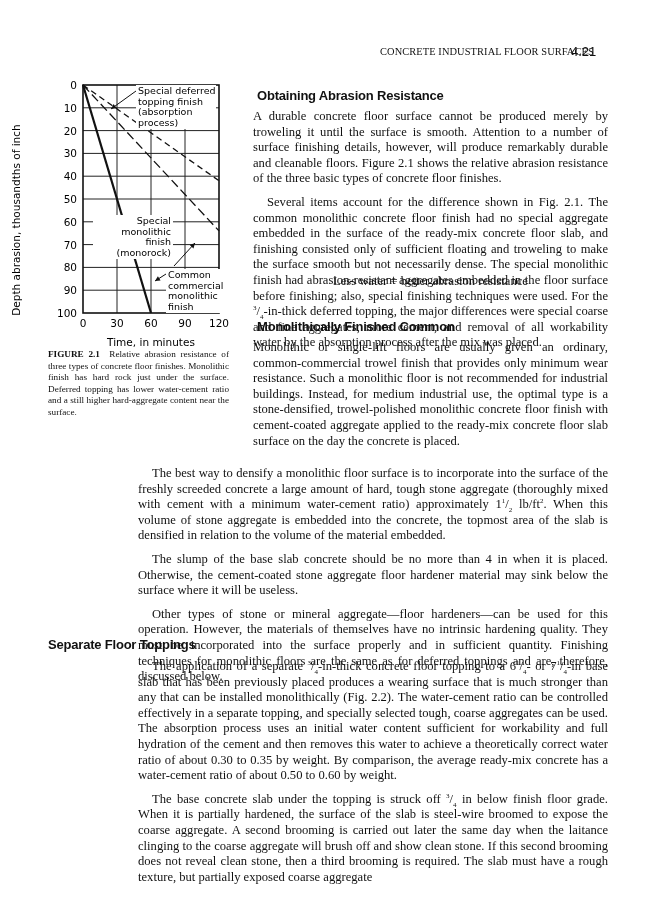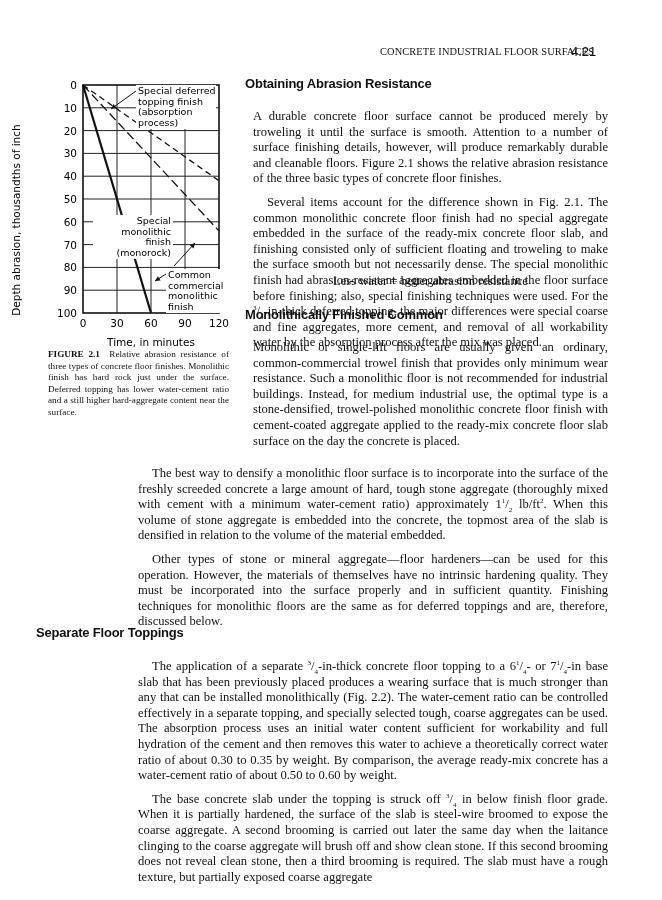--- a/index.html
+++ b/index.html
@@ -1,21 +1,21 @@
 <!DOCTYPE html>
 <html><head>
 <meta charset="utf-8">
 <style>
   html, body { margin:0; padding:0; background:#fff; }
   body { width:662px; height:900px; position:relative; overflow:hidden; color:#111;
          font-family:"Liberation Serif", serif; }
   .abs { position:absolute; }
   .running-head { top:46px; left:380px; width:240px; font-size:10.4px; letter-spacing:0.1px; white-space:nowrap;font-family:Liberation Serif, serif; }
   .page-num { top:44px; left:571px; font-family:"Liberation Sans", sans-serif; font-weight:normal; font-size:13px; }
-  h2 { margin:0; font-family:"Liberation Sans", sans-serif; font-weight:bold; font-size:13px; letter-spacing:-0.2px; }
+  h2 { margin:12px; font-family:"Liberation Sans", sans-serif; font-weight:bold; font-size:13px; letter-spacing:-0.2px; }
   .body-text { font-size:12.6px; line-height:15.6px; text-align:justify; }
   .body-text p { margin:8px; }
   .body-text p.indent { text-indent:14px; }
   .caption { top:349px; left:48px; width:181px; font-size:9.2px; line-height:11.5px; text-align:justify; }
   .caption b { font-weight:bold; }
   .center-eq { text-align:center; font-size:12.6px; }
   sup, sub { font-size:7px; line-height:0; }
   svg text { font-family:"DejaVu Sans", sans-serif; }
 </style>
 </head>
@@ -100,20 +100,21 @@
   <p class="indent"><span>Several items account for the difference shown in Fig. 2.1. The common monolithic concrete floor finish had no special aggregate embedded in the surface of the ready-mix concrete floor slab, and finishing consisted only of sufficient floating and troweling to make the surface smooth but not necessarily dense. The special monolithic finish had abrasion-resistant aggregates embedded in the floor surface before finishing; also, special finishing techniques were used. For the </span><sup>3</sup>/<sub>4</sub><span>-in-thick deferred topping, the major differences were special coarse and fine aggregates, more cement, and removal of all workability water by the absorption process after the mix was placed.</span></p>
 </div>
 <div class="abs center-eq" style="top:274px;left:245px;width:371px;">Less water = better abrasion resistance</div>
 
 <h2 class="abs" style="top:307px;left:245px;">Monolithically Finished Common</h2>
 <div class="abs body-text" style="top:332px;left:245px;width:371px;">
   <p>Monolithic or single-lift floors are usually given an ordinary, common-commercial trowel finish that provides only minimum wear resistance. Such a monolithic floor is not recommended for industrial buildings. Instead, for medium industrial use, the optimal type is a stone-densified, trowel-polished monolithic concrete floor finish with cement-coated aggregate applied to the ready-mix concrete floor slab surface on the day the concrete is placed.</p>
 </div>
 <div class="abs body-text" style="top:458px;left:130px;width:486px;">
   <p class="indent"><span>The best way to densify a monolithic floor surface is to incorporate into the surface of the freshly screeded concrete a large amount of hard, tough stone aggregate (thoroughly mixed with cement with a minimum water-cement ratio) approximately 1</span><sup>1</sup>/<sub>2</sub><span> lb/ft</span><sup>2</sup><span>. When this volume of stone aggregate is embedded into the concrete, the topmost area of the slab is densified in relation to the volume of the material embedded.</span></p>
+  <p class="indent">The slump of the base slab concrete should be no more than 4 in when it is placed. Otherwise, the cement-coated stone aggregate floor hardener material may sink below the surface where it will be useless.</p>
   <p class="indent">Other types of stone or mineral aggregate—floor hardeners—can be used for this operation. However, the materials of themselves have no intrinsic hardening quality. They must be incorporated into the surface properly and in sufficient quantity. Finishing techniques for monolithic floors are the same as for deferred toppings and are, therefore, discussed below.</p>
 </div>
 
 <h2 class="abs" style="top:625px;left:36px;text-align:right;">Separate Floor Toppings</h2>
 <div class="abs body-text" style="top:651px;left:130px;width:486px;">
   <p class="indent"><span>The application of a separate </span><sup>3</sup>/<sub>4</sub><span>-in-thick concrete floor topping to a 6</span><sup>1</sup>/<sub>4</sub><span>- or 7</span><sup>1</sup>/<sub>4</sub><span>-in base slab that has been previously placed produces a wearing surface that is much stronger than any that can be installed monolithically (Fig. 2.2). The water-cement ratio can be controlled effectively in a separate topping, and specially selected tough, coarse aggregates can be used. The absorption process uses an initial water content sufficient for workability and full hydration of the cement and then removes this water to achieve a theoretically correct water ratio of about 0.30 to 0.35 by weight. By comparison, the average ready-mix concrete has a water-cement ratio of about 0.50 to 0.60 by weight.</span></p>
   <p class="indent"><span>The base concrete slab under the topping is struck off </span><sup>3</sup>/<sub>4</sub><span> in below finish floor grade. When it is partially hardened, the surface of the slab is steel-wire broomed to expose the coarse aggregate. A second brooming is carried out later the same day when the laitance clinging to the coarse aggregate will brush off and show clean stone. If this second brooming does not reveal clean stone, then a third brooming is required. The slab must have a rough texture, but partially exposed coarse aggregate</span></p>
 </div>
 
 </body></html>

